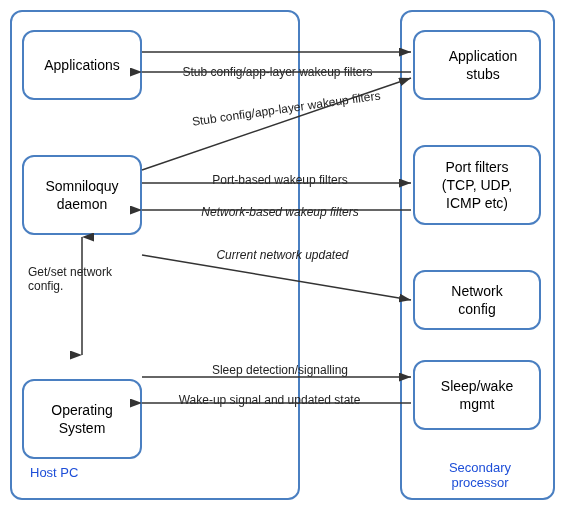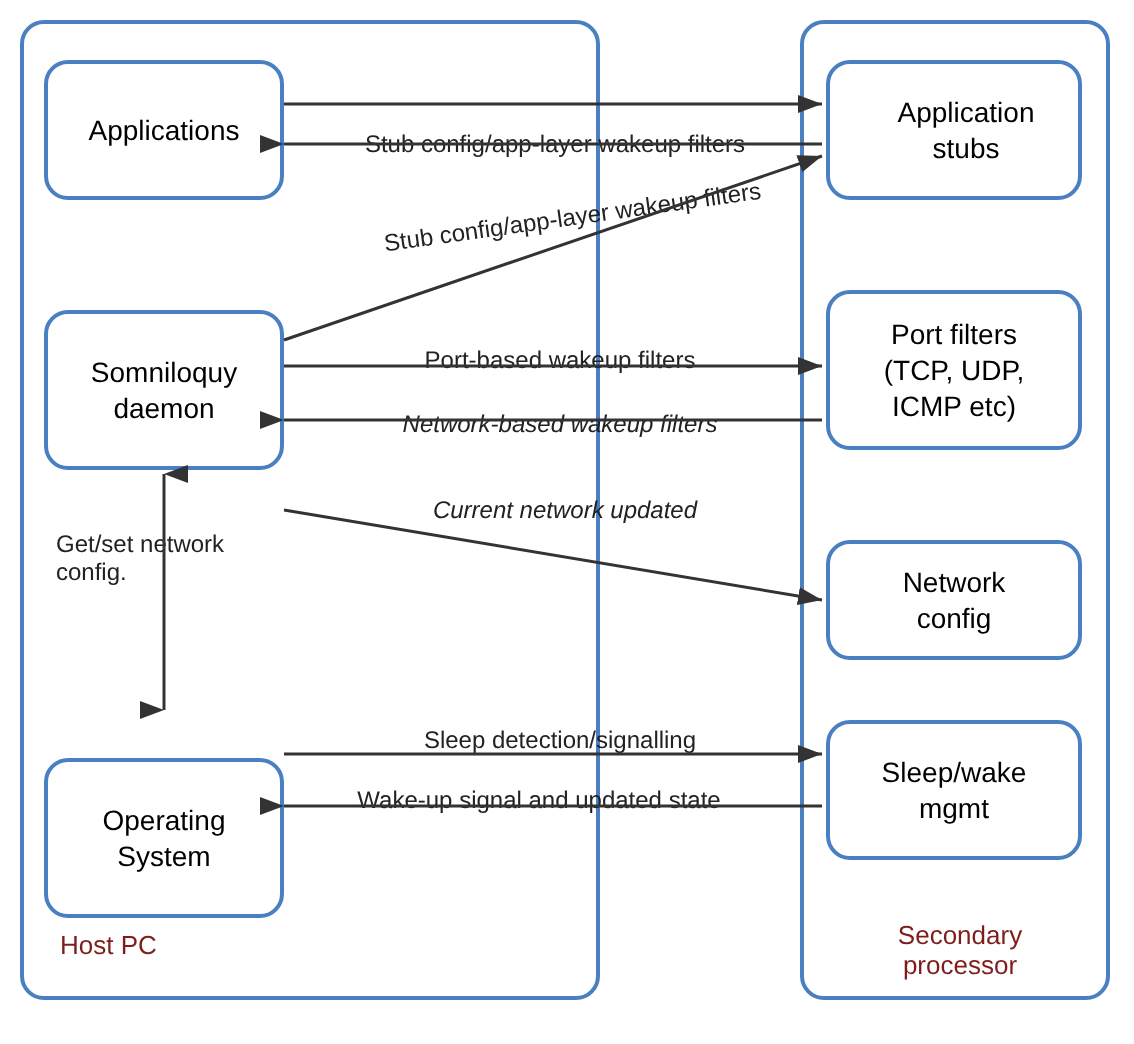--- a/index.html
+++ b/index.html
@@ -30,21 +30,21 @@
     }
     .region-box {
       position: absolute;
       border: 2px solid #4a7fc1;
       border-radius: 12px;
       background: #fff;
     }
     .region-label {
       position: absolute;
       font-size: 13px;
-      color: #7f1d1d;
+      color: #1d4ed8;
     }
     svg.arrows {
       position: absolute;
       top: 0;
       left: 0;
       width: 567px;
       height: 522px;
       pointer-events: none;
     }
     .arrow-label {

